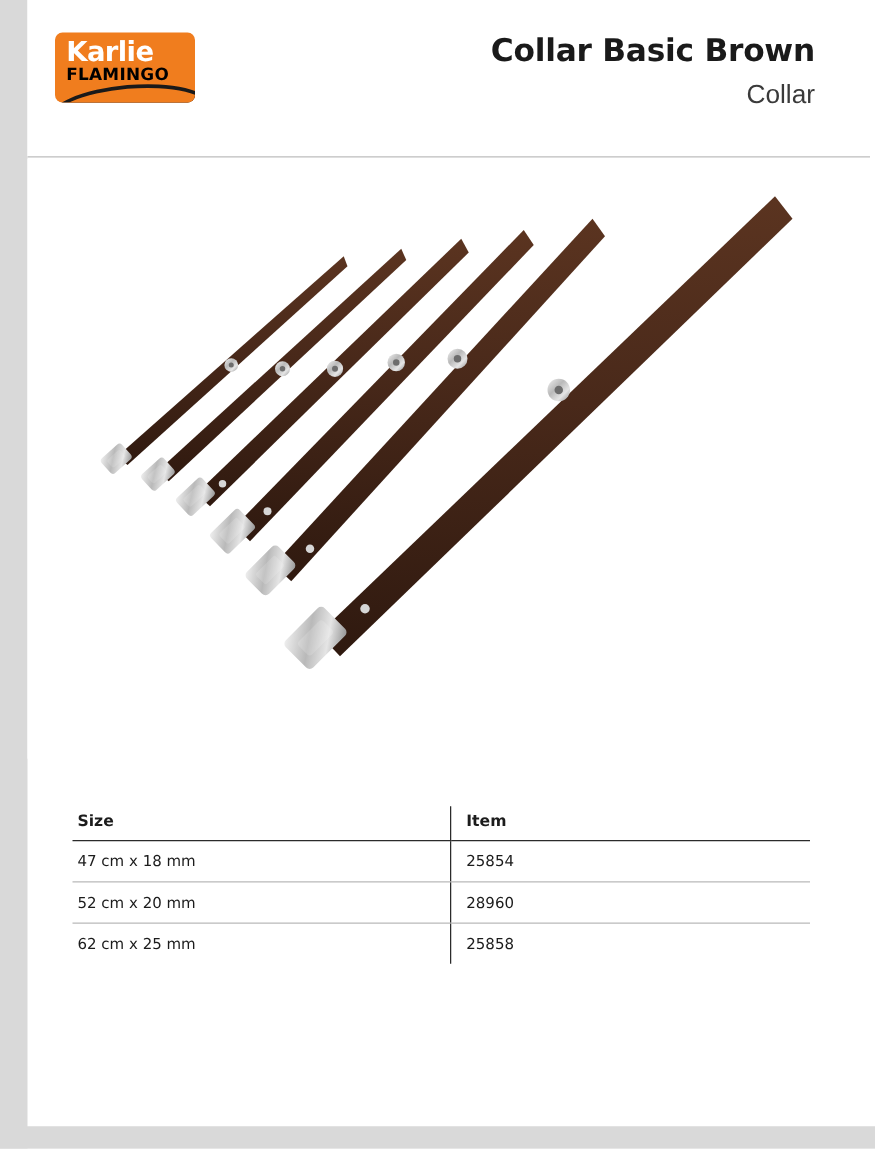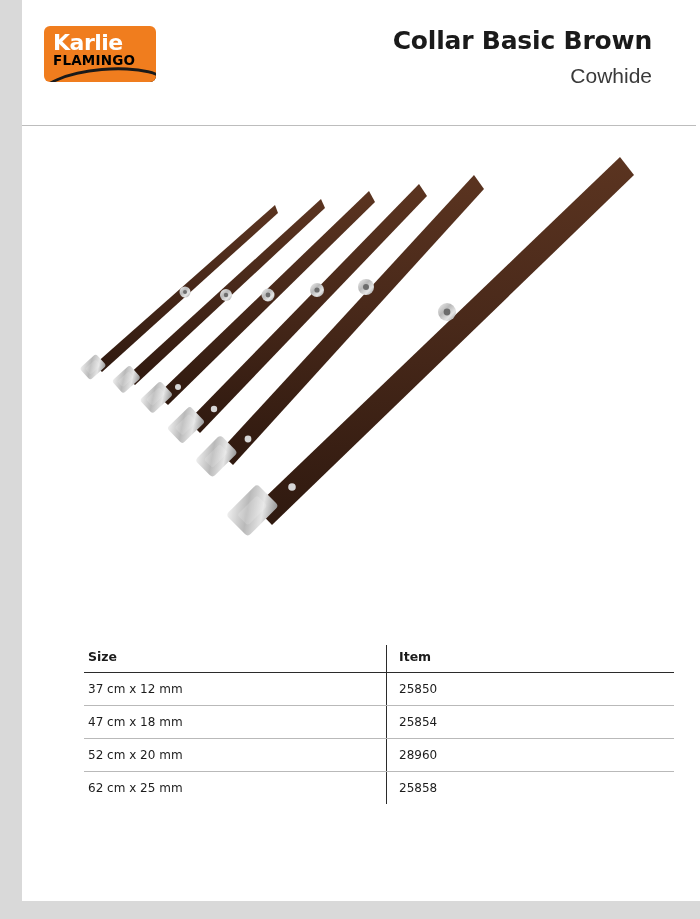--- a/index.html
+++ b/index.html
@@ -129,21 +129,20 @@
     left: 0; top: 0;
     width: 674px; height: 480px;
   }
 
   
   .table-wrap {
     position: absolute;
     left: 58px;
     top: 645px;
     width: 590px;
-    margin-left: 26px;
   }
   table.spec {
     border-collapse: collapse;
     width: 590px;
     font-size: 12.5px;
     color: #1c1c1c;
   }
   table.spec th {
     text-align: left;
     font-weight: bold;
@@ -182,21 +181,21 @@
 
     <div class="logo">
       <div class="swoosh"></div>
       <div class="swoosh-hl"></div>
       <div class="k-karlie">Karlie</div>
       <div class="k-flamingo">FLAMINGO</div>
     </div>
 
     <div class="title-block">
       <div class="product-title">Collar Basic Brown</div>
-      <div class="product-subtitle">Cowhide</div>
+      <div class="product-subtitle">Collar</div>
     </div>
 
   </div>
 
   <div class="image-area">
     <svg class="collars" viewBox="0 0 674 480" aria-hidden="true">
       <defs>
         <linearGradient id="leather" x1="0" y1="0" x2="0" y2="1">
           <stop offset="0%" stop-color="#5b3420"></stop>
           <stop offset="45%" stop-color="#49291a"></stop>
@@ -267,24 +266,20 @@
   <div class="table-wrap">
     <table class="spec">
       <thead>
         <tr>
           <th>Size</th>
           <th class="col2">Item</th>
         </tr>
       </thead>
       <tbody>
         <tr>
-          <td>37 cm x 12 mm</td>
-          <td class="col2">25850</td>
-        </tr>
-        <tr>
           <td>47 cm x 18 mm</td>
           <td class="col2">25854</td>
         </tr>
         <tr>
           <td>52 cm x 20 mm</td>
           <td class="col2">28960</td>
         </tr>
         <tr>
           <td>62 cm x 25 mm</td>
           <td class="col2">25858</td>

